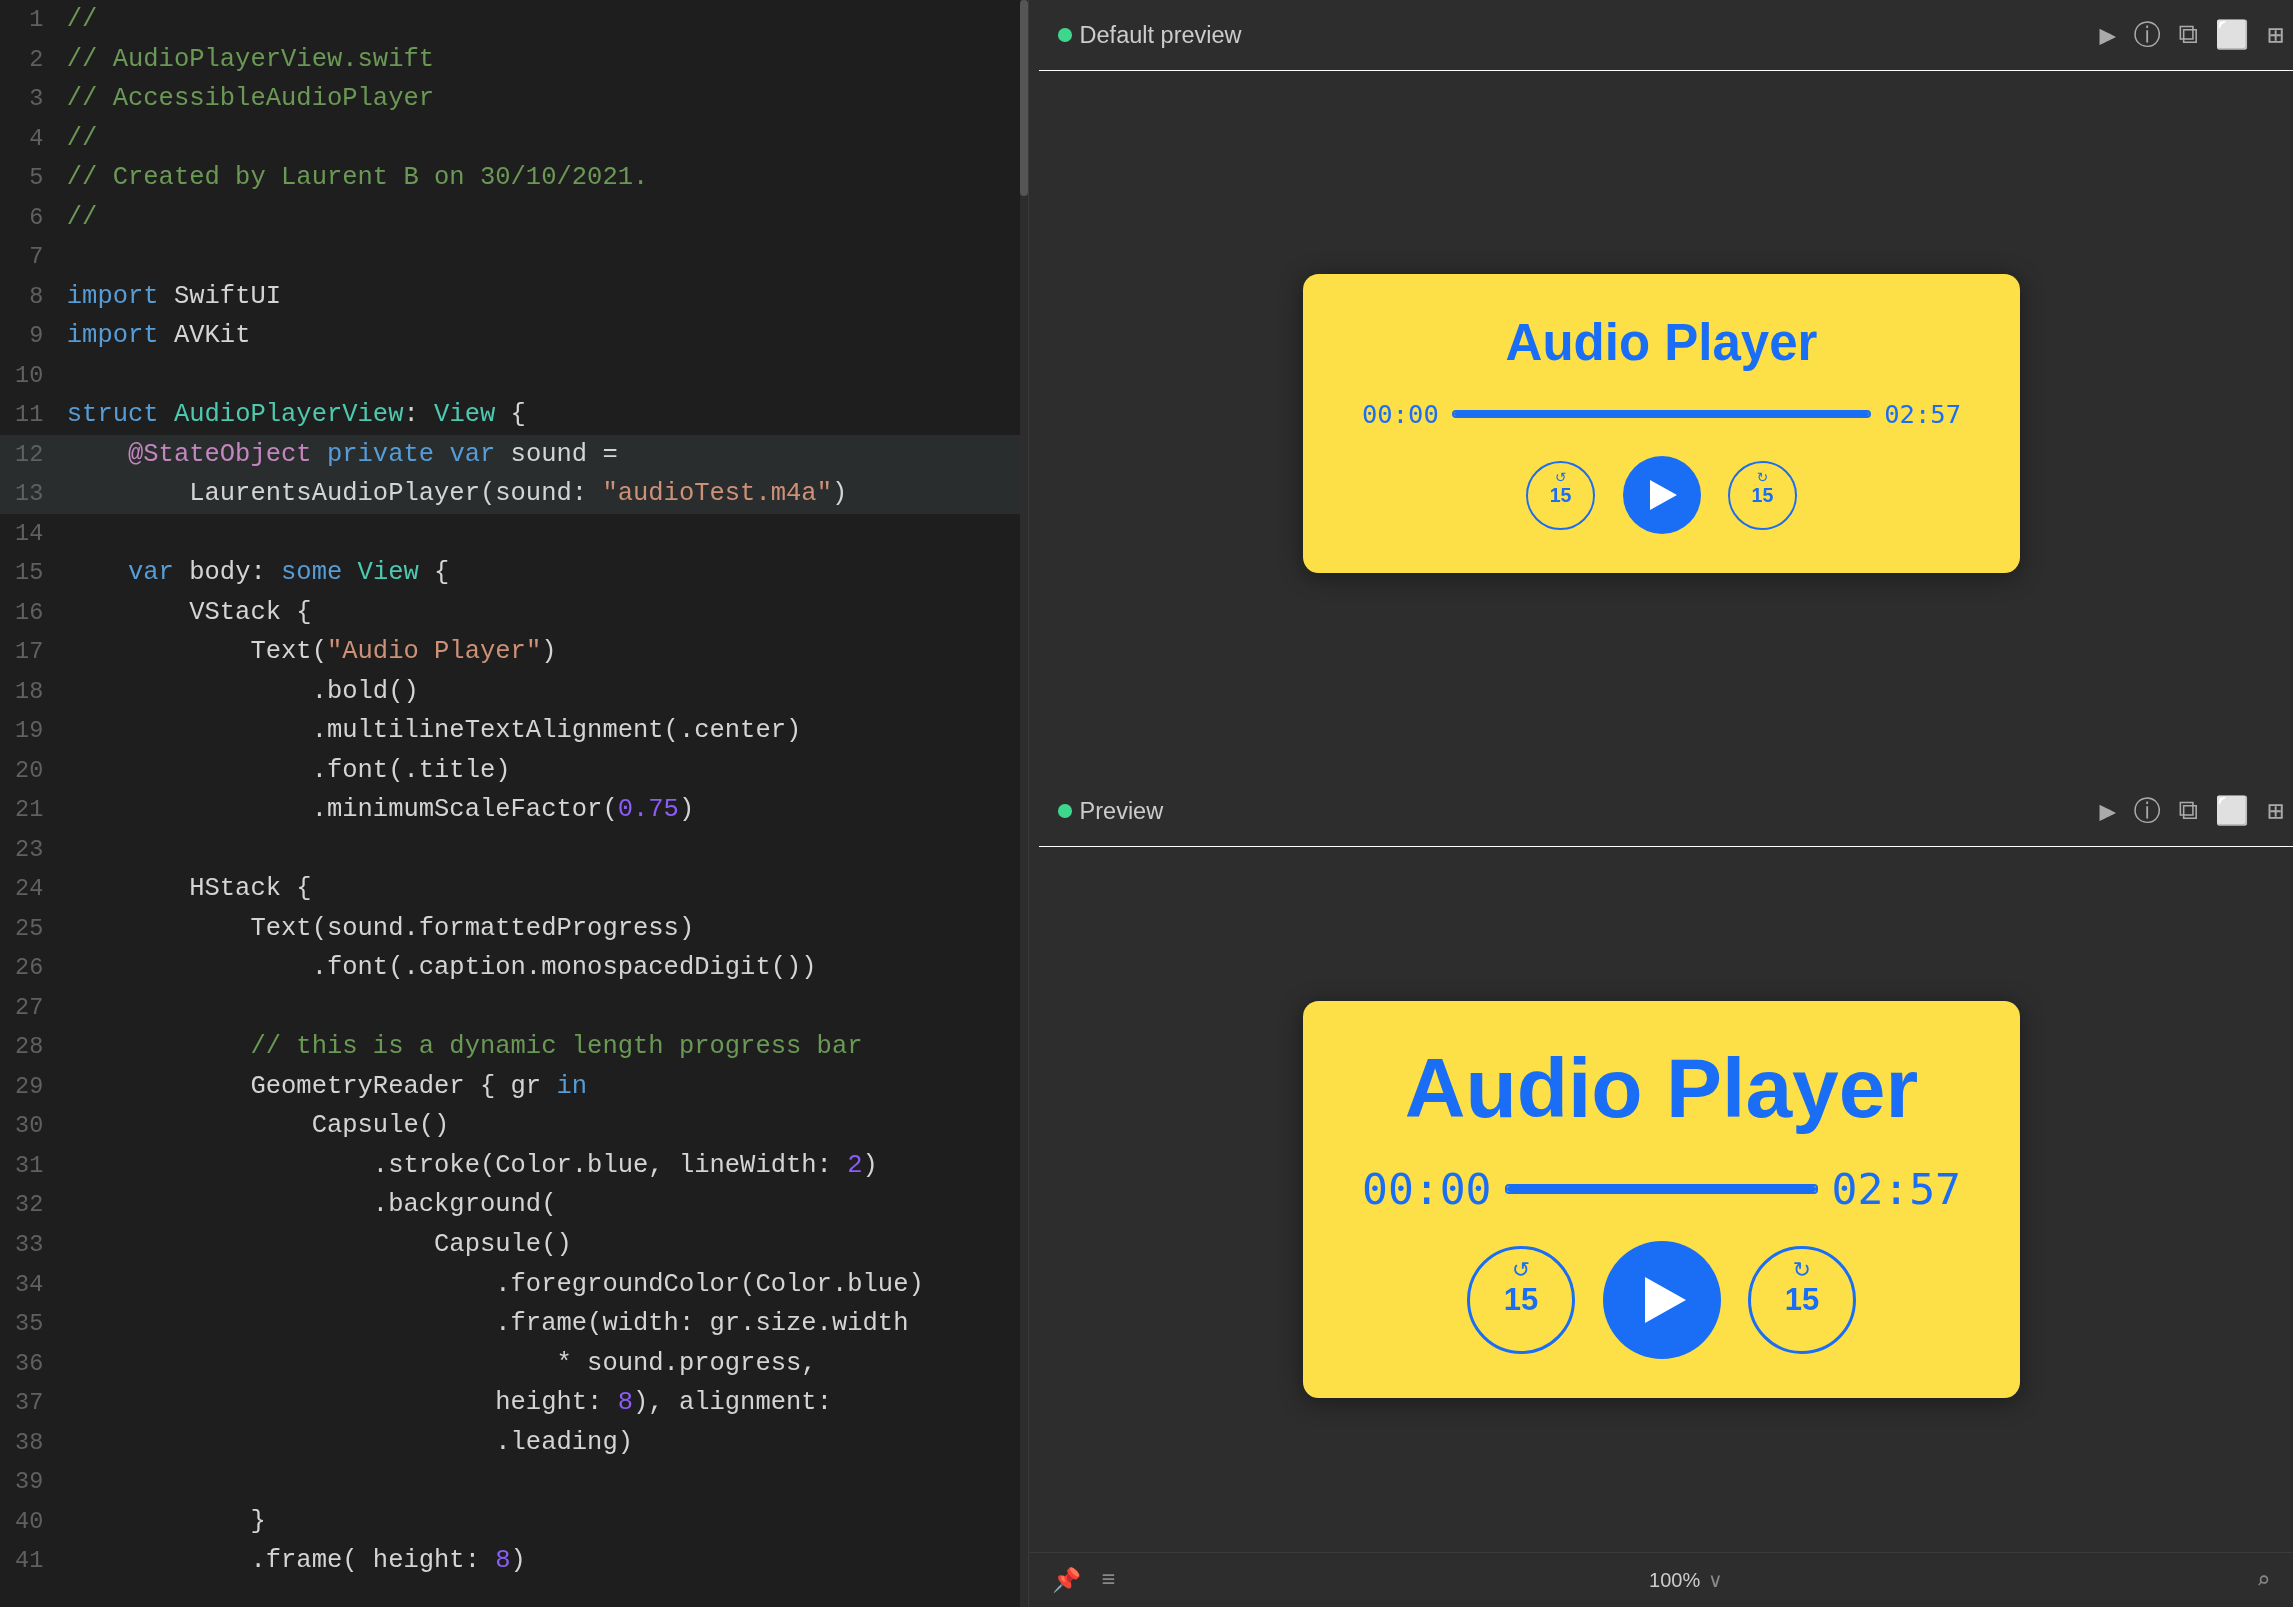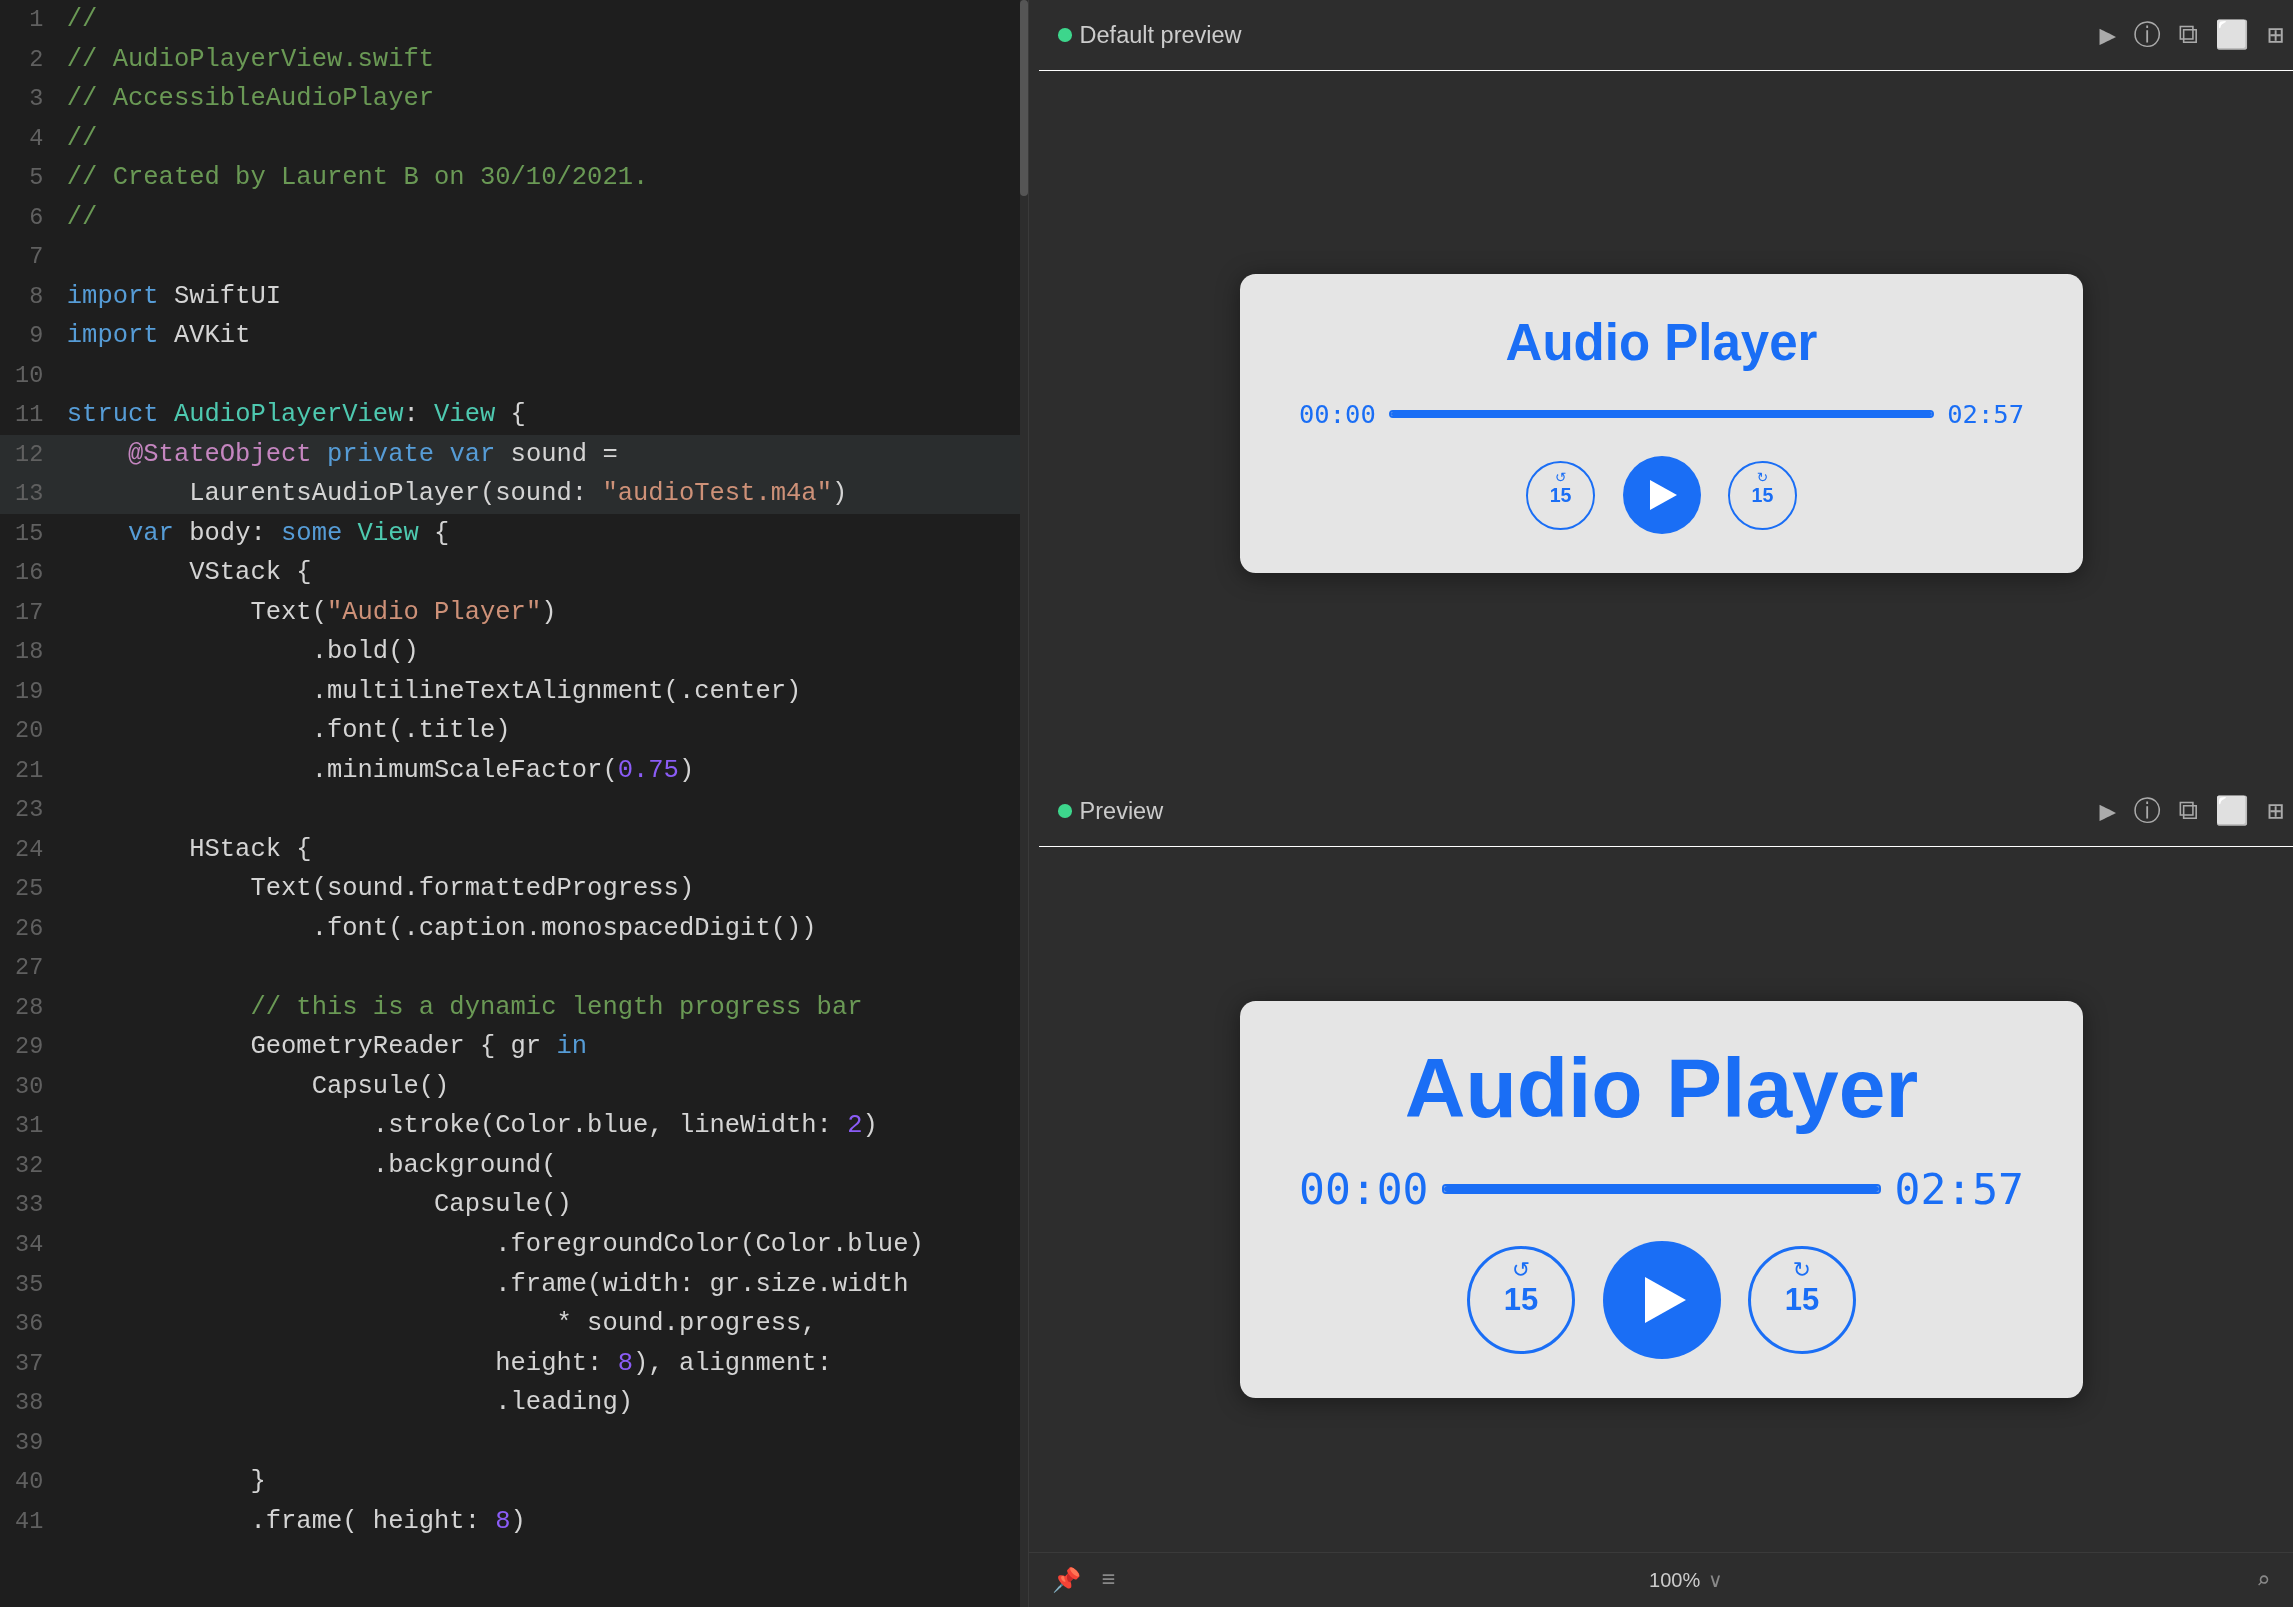--- a/index.html
+++ b/index.html
@@ -123,23 +123,23 @@
     .preview-card-wrap {
       flex: 1;
       width: 100%;
       display: flex;
       align-items: center;
       justify-content: center;
       padding: 23.5px 31px;
     }
 
     .preview-card {
-      background: #e5e5e5;
+      background: #fde047;
       border-radius: 15.7px;
-      width: 843px;
+      width: 717px;
       padding: 39px 59px;
       display: flex;
       flex-direction: column;
       align-items: center;
       gap: 27.4px;
       box-shadow: 0 3.9px 23.5px rgba(0,0,0,0.4);
     }
 
     .player-title {
       color: #1a6ef5;
@@ -378,20 +378,24 @@
         <span class="line-num">11</span>
         <span class="line-content"><span class="c-keyword">struct</span><span class="c-type"> AudioPlayerView</span><span class="c-plain">: </span><span class="c-type">View</span><span class="c-plain"> {</span></span>
       </div>
       <div class="code-line line-highlighted">
         <span class="line-num">12</span>
         <span class="line-content"><span class="c-attr">    @StateObject</span><span class="c-plain"> </span><span class="c-keyword">private</span><span class="c-plain"> </span><span class="c-keyword">var</span><span class="c-plain"> sound =</span></span>
       </div>
       <div class="code-line line-highlighted">
         <span class="line-num">13</span>
         <span class="line-content"><span class="c-plain">        LaurentsAudioPlayer(sound: </span><span class="c-string">"audioTest.m4a"</span><span class="c-plain">)</span></span>
+      </div>
+      <div class="code-line">
+        <span class="line-num">14</span>
+        <span class="line-content"> </span>
       </div>
       <div class="code-line">
         <span class="line-num">15</span>
         <span class="line-content"><span class="c-plain">    </span><span class="c-keyword">var</span><span class="c-plain"> body: </span><span class="c-keyword">some</span><span class="c-plain"> </span><span class="c-type">View</span><span class="c-plain"> {</span></span>
       </div>
       <div class="code-line">
         <span class="line-num">16</span>
         <span class="line-content"><span class="c-plain">        VStack {</span></span>
       </div>
       <div class="code-line">

